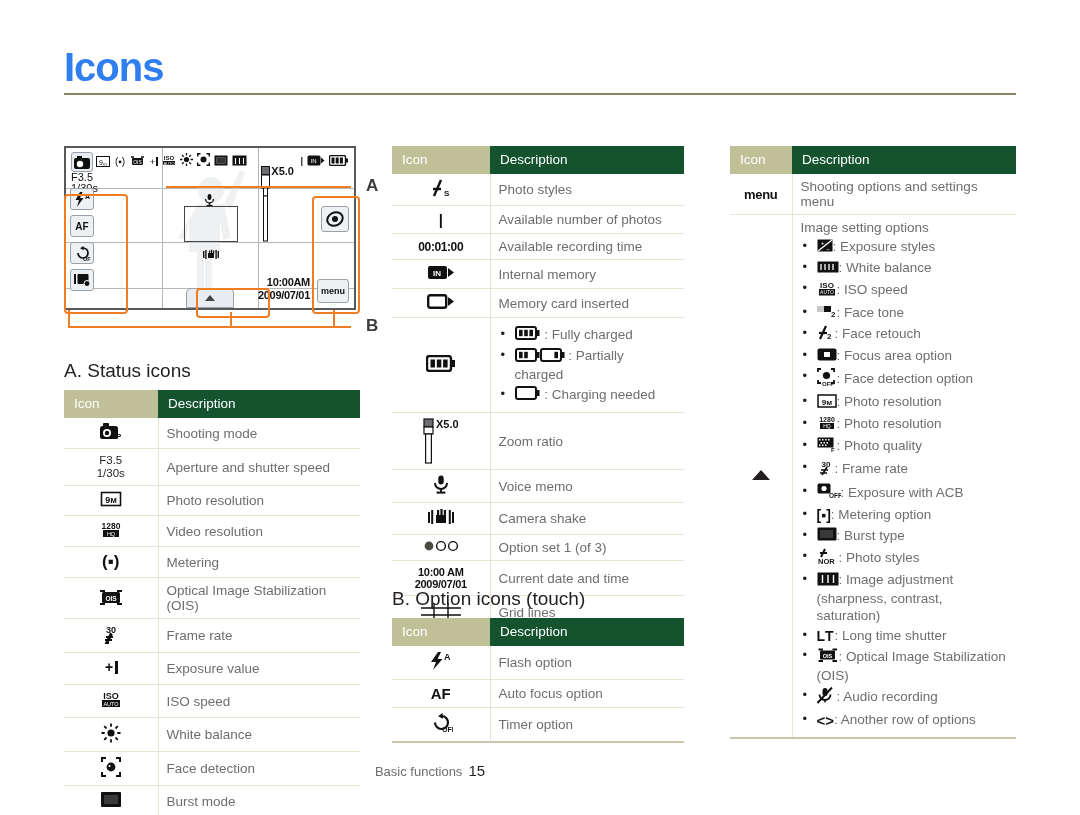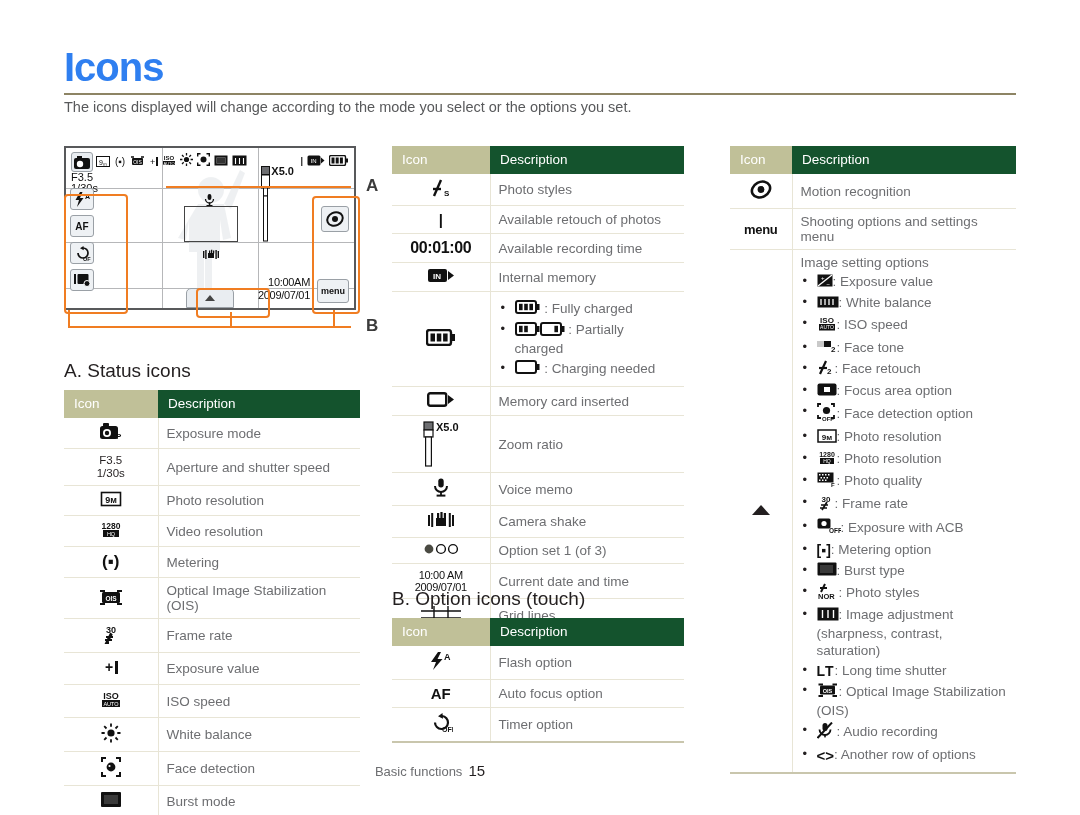--- a/index.html
+++ b/index.html
@@ -99,31 +99,30 @@
     content:"•";position:absolute;left:2px;top:-1px;color:#231f20;font-size:13px;
   }
   .opt-title{font-size:13.5px;color:#6d6e71;margin:0 0 3px 0;}
 
   
   .footer{
     position:absolute;left:0;right:0;top:762px;text-align:center;
     font-size:13px;color:#6d6e71;
   }
   .footer .pg{font-size:15px;color:#231f20;margin-left:6px;text-align:center;}
-  .stamp{font-size:11px;font-weight:normal;color:#111;line-height:12px;letter-spacing:-.3px;}
+  .stamp{font-size:11px;font-weight:bold;color:#111;line-height:12px;letter-spacing:-.3px;}
   .zoomcell{display:flex;align-items:flex-start;justify-content:center;}
 </style>
 </head>
 <body>
 
 <div class="page">
 
   <div class="title">Icons</div>
   <div class="title-rule"></div>
-  <div class="intro">The icons displayed will change according to the mode you select or the options you set.</div>
 
   <div class="lcd">
     <div class="lcd-grid">
       <div class="gv" style="left:96px"></div>
       <div class="gv" style="left:192px"></div>
       <div class="gh" style="top:40px"></div>
       <div class="gh" style="top:94px"></div>
       <div class="gh" style="top:140px"></div>
     </div>
 
@@ -315,21 +314,21 @@
       </thead>
       <tbody>
         <tr>
             <td class="ic"><svg width="22" height="17" viewBox="0 0 22 17">
                 <rect x="0" y="3" width="18" height="13" rx="2.5" fill="#111"></rect>
                 <circle cx="7" cy="10" r="4" fill="#fff"></circle>
                 <circle cx="7" cy="10" r="2.2" fill="#111"></circle>
                 <rect x="3" y="0" width="6" height="3.4" rx="1" fill="#111"></rect>
                 <text x="16" y="16" font-size="8" fill="#111" font-weight="bold" font-family="Liberation Sans, sans-serif">P</text>
               </svg></td>
-            <td>Exposure mode</td>
+            <td>Shooting mode</td>
           </tr>
         <tr>
             <td class="ic">
               <div style="font-size:11.5px;color:#231f20;line-height:13px;font-weight:normal;">F3.5<br>1/30s</div>
             </td>
             <td>Aperture and shutter speed</td>
           </tr>
         <tr>
             <td class="ic"><svg width="24" height="16" viewBox="0 0 24 16">
                 <rect x="2.5" y="1.5" width="19" height="13" fill="none" stroke="#111" stroke-width="1.6"></rect>
@@ -425,33 +424,40 @@
         <tr>
             <td class="ic"><svg width="22" height="18" viewBox="0 0 22 18">
                 <path d="M11 1 L4 17" stroke="#111" stroke-width="2.4"></path>
                 <path d="M3 10 h8" stroke="#111" stroke-width="2.4"></path>
                 <text x="14" y="17" font-size="8" fill="#111" font-weight="bold" font-family="Liberation Sans, sans-serif">S</text>
               </svg></td>
             <td>Photo styles</td>
           </tr>
         <tr>
             <td class="ic"><span style="font-size:15px;font-weight:bold;color:#111;">|</span></td>
-            <td>Available retouch of photos</td>
-          </tr>
-        <tr>
-            <td class="ic" style="font-size:16px;font-weight:bold;letter-spacing:-.4px;">00:01:00</td>
+            <td>Available number of photos</td>
+          </tr>
+        <tr>
+            <td class="ic" style="font-size:12px;font-weight:bold;letter-spacing:-.4px;">00:01:00</td>
             <td>Available recording time</td>
           </tr>
         <tr>
             <td class="ic"><svg width="28" height="15" viewBox="0 0 28 15">
                 <rect x="1" y="1" width="19" height="13" rx="2" fill="#111"></rect>
                 <text x="10" y="11" font-size="8" text-anchor="middle" fill="#fff" font-weight="bold" font-family="Liberation Sans, sans-serif">IN</text>
                 <path d="M21 3 L27 7.5 L21 12 z" fill="#111"></path>
               </svg></td>
             <td>Internal memory</td>
+          </tr>
+        <tr>
+            <td class="ic"><svg width="28" height="15" viewBox="0 0 28 15">
+                <rect x="1.2" y="1.2" width="18" height="12.6" rx="2" fill="none" stroke="#111" stroke-width="2.4"></rect>
+                <path d="M21 3 L27 7.5 L21 12 z" fill="#111"></path>
+              </svg></td>
+            <td>Memory card inserted</td>
           </tr>
         <tr>
           <td class="ic">
             <svg width="30" height="17" viewBox="0 0 30 17">
                 <rect x="1" y="1" width="24" height="15" rx="2.5" fill="none" stroke="#111" stroke-width="2.4"></rect>
                 <rect x="25.5" y="5" width="3.5" height="7" fill="#111"></rect>
                 <g fill="#111">
                   <rect x="4.5" y="4.5" width="4.5" height="8"></rect>
                   <rect x="10.8" y="4.5" width="4.5" height="8"></rect>
                   <rect x="17.1" y="4.5" width="4.5" height="8"></rect>
@@ -490,27 +496,20 @@
                 <span style="vertical-align:middle;"><svg width="26" height="14" viewBox="0 0 26 14">
                       <rect x="1" y="1" width="20" height="12" rx="2" fill="none" stroke="#111" stroke-width="2"></rect>
                       <rect x="21.5" y="4" width="3" height="6" fill="#111"></rect>
                     </svg></span>
                 <span>: Charging needed</span>
               </li>
             </ul>
           </td>
         </tr>
         <tr>
-            <td class="ic"><svg width="28" height="15" viewBox="0 0 28 15">
-                <rect x="1.2" y="1.2" width="18" height="12.6" rx="2" fill="none" stroke="#111" stroke-width="2.4"></rect>
-                <path d="M21 3 L27 7.5 L21 12 z" fill="#111"></path>
-              </svg></td>
-            <td>Memory card inserted</td>
-          </tr>
-        <tr>
           <td class="ic">
             <div class="zoomcell">
               <svg width="12" height="46" viewBox="0 0 12 46">
                   <rect x="1" y="1" width="9" height="8" fill="#6d6e71" stroke="#111" stroke-width="1.2"></rect>
                   <rect x="1" y="9" width="9" height="7" fill="#fff" stroke="#111" stroke-width="1.2"></rect>
                   <rect x="2.6" y="16" width="5.8" height="29" fill="#fff" stroke="#111" stroke-width="1.2"></rect>
                 </svg>
               <span style="font-size:11px;font-weight:bold;color:#111;margin-left:1px;">X5.0</span>
             </div>
           </td>
@@ -599,46 +598,39 @@
 
   <div class="colC">
     <table class="tbl">
       <thead>
         <tr>
           <th class="th-icon" style="width:52px">Icon</th>
           <th class="th-desc">Description</th>
         </tr>
       </thead>
       <tbody>
-        <tr>
-            <td class="ic"><svg width="24" height="21" viewBox="0 0 24 21">
-                <ellipse cx="12" cy="10.5" rx="9.5" ry="7.5" transform="rotate(-28 12 10.5)" fill="none" stroke="#111" stroke-width="2.6"></ellipse>
-                <circle cx="12" cy="10.5" r="3.4" fill="#111"></circle>
-              </svg></td>
-            <td>Motion recognition</td>
-          </tr>
         <tr>
             <td class="ic" style="font-size:13px;font-weight:bold;letter-spacing:-.3px;">menu</td>
             <td>Shooting options and settings menu</td>
           </tr>
         <tr>
           <td class="ic" style="vertical-align:middle;">
             <svg width="22" height="12" viewBox="0 0 22 12">
                 <path d="M11 1 L20 11 L2 11 z" fill="#231f20"></path>
               </svg>
           </td>
           <td>
             <div class="opt-title">Image setting options</div>
             <ul class="opt-list">
               <li><span style="vertical-align:middle;"><svg width="16" height="13" viewBox="0 0 16 13">
                       <rect x="0.5" y="0.5" width="15" height="12" fill="#111"></rect>
                       <path d="M1 12 L15 1" stroke="#fff" stroke-width="1.3"></path>
                       <text x="4" y="6" font-size="6" fill="#fff" font-family="Liberation Sans, sans-serif">+</text>
                       <text x="9.5" y="11.5" font-size="6" fill="#fff" font-family="Liberation Sans, sans-serif">−</text>
-                    </svg></span><span>: Exposure value</span></li>
+                    </svg></span><span>: Exposure styles</span></li>
               <li><span style="vertical-align:middle;"><svg width="22" height="12" viewBox="0 0 22 12">
                       <rect x="0.5" y="0.5" width="21" height="11" fill="#111"></rect>
                       <g stroke="#fff" stroke-width="1.3">
                         <path d="M4 3v6M8 3v6M12 3v6M16 3v6"></path>
                       </g>
                     </svg></span><span>: White balance</span></li>
               <li><span style="vertical-align:middle;"><svg width="20" height="17" viewBox="0 0 20 17">
                       <text x="10" y="8" font-size="8" text-anchor="middle" fill="#111" font-weight="bold" font-family="Liberation Sans, sans-serif">ISO</text>
                       <rect x="2" y="9" width="16" height="6.5" fill="#111"></rect>
                       <text x="10" y="14.4" font-size="5" text-anchor="middle" fill="#fff" font-family="Liberation Sans, sans-serif">AUTO</text>

